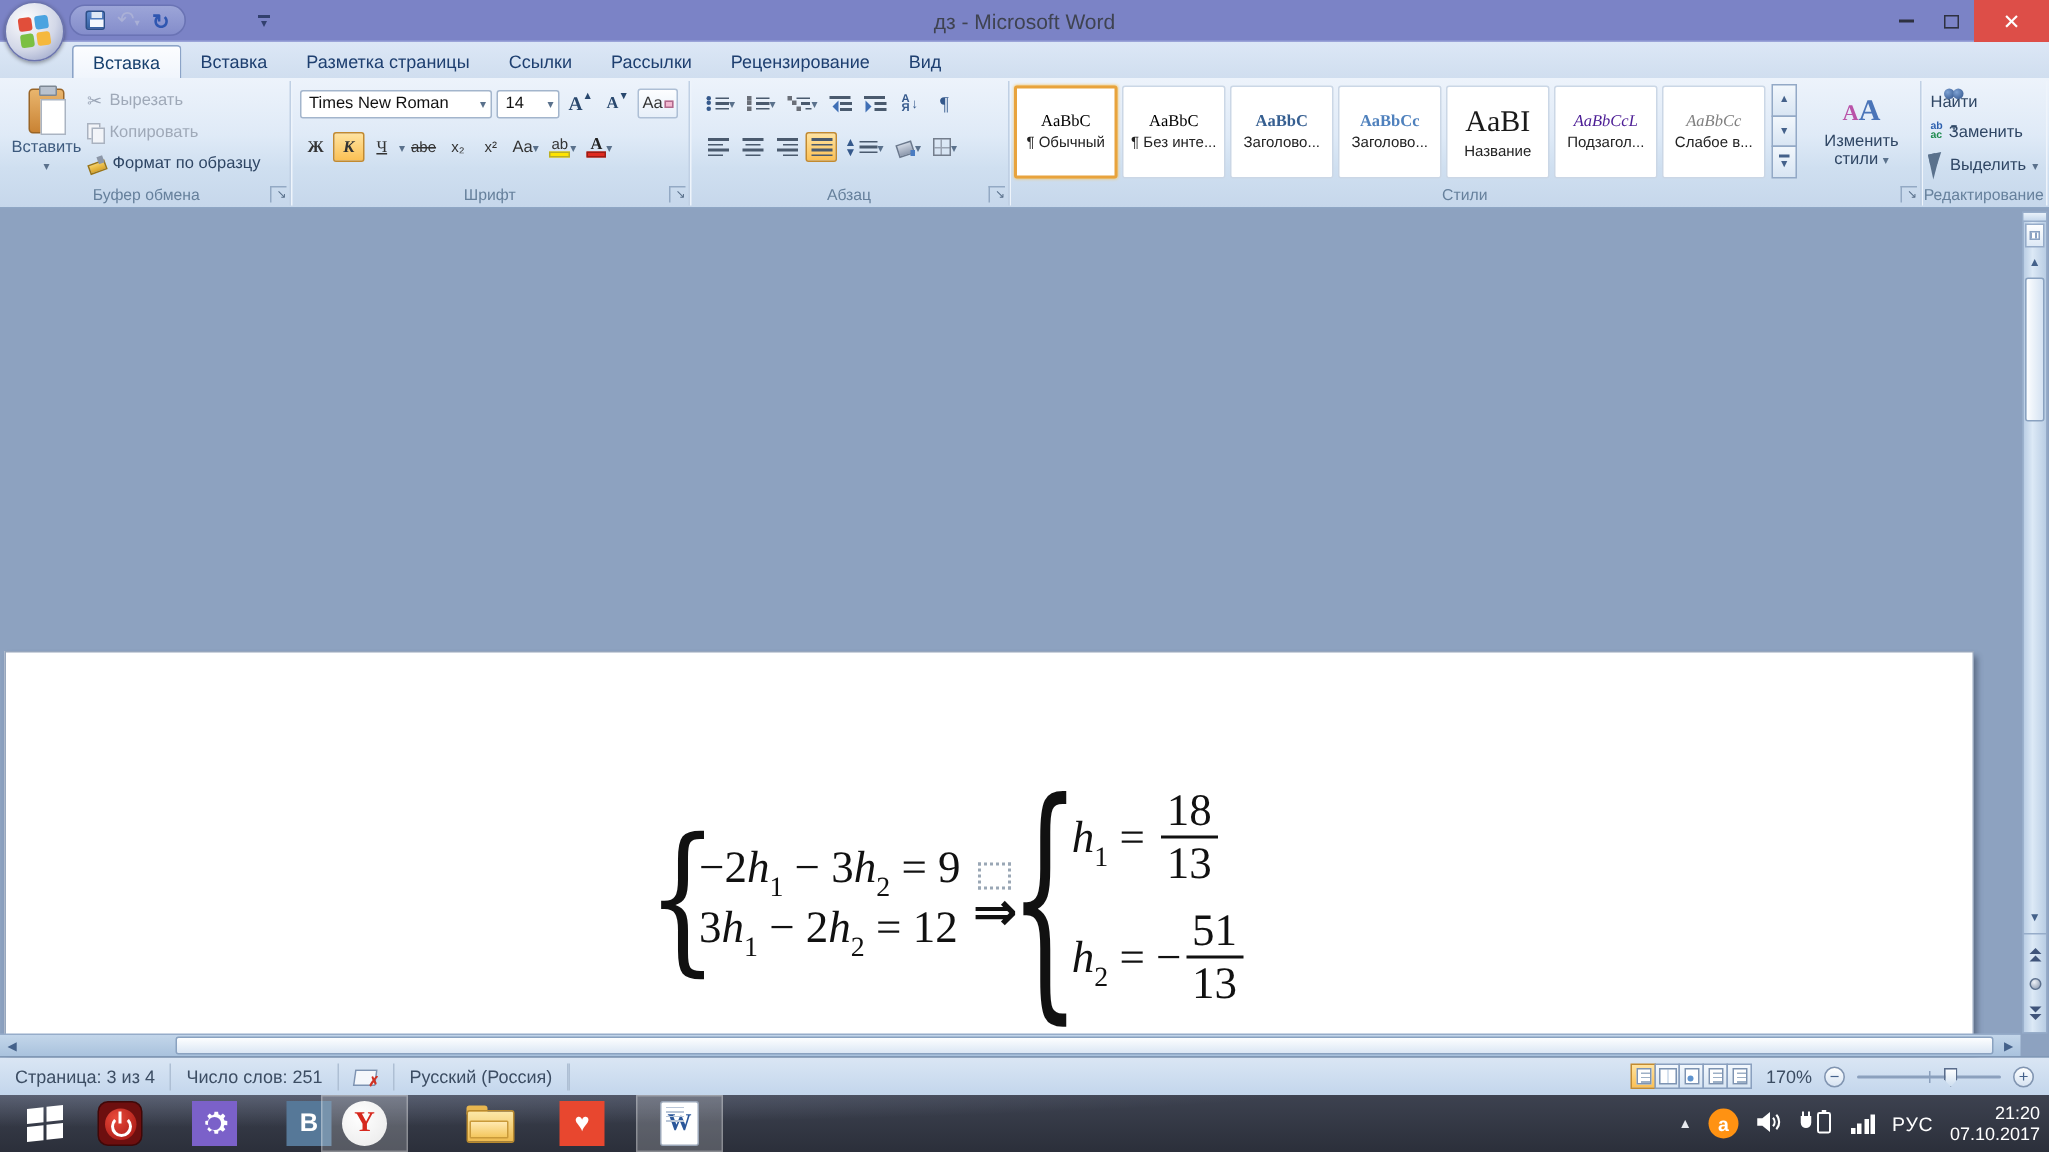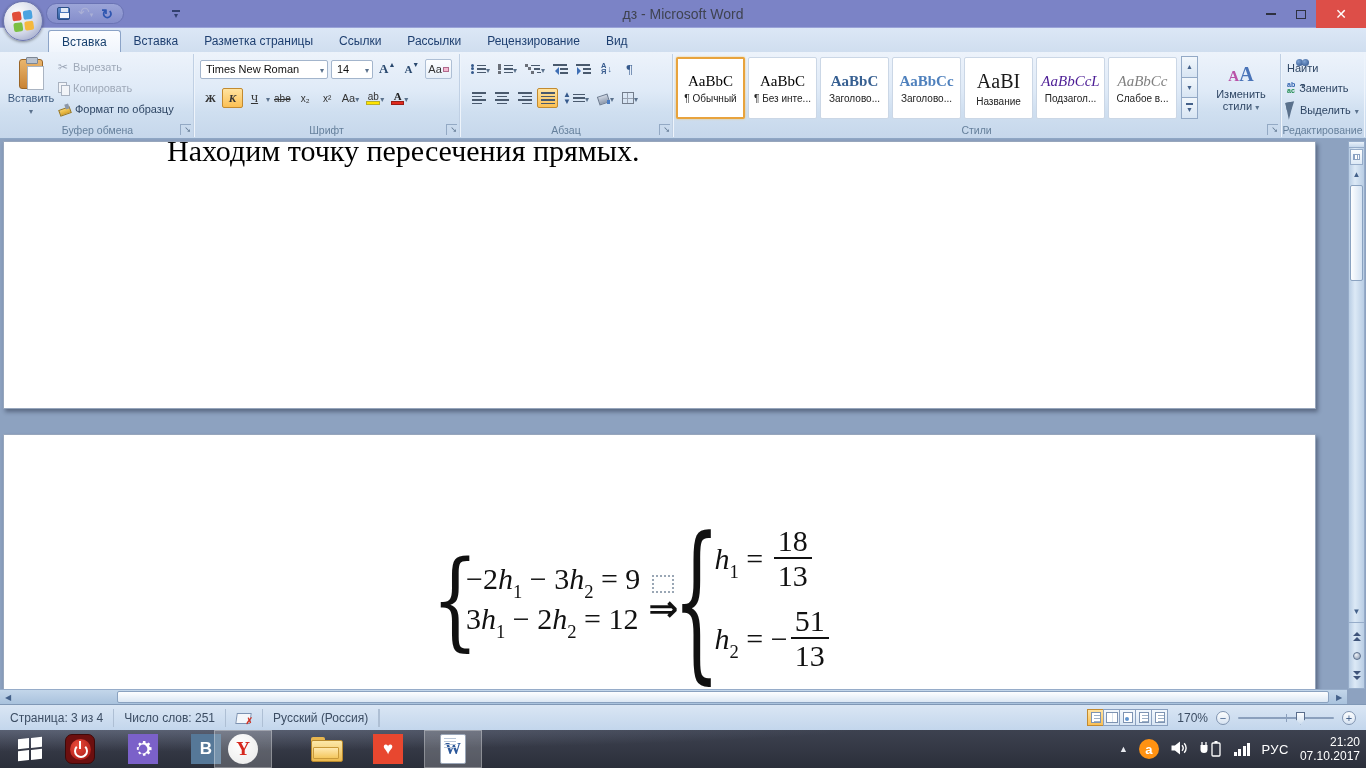--- a/index.html
+++ b/index.html
@@ -126,21 +126,21 @@
   .border-ico{width:12px;height:12px;border:1px solid #737d8c;position:relative;background:
     linear-gradient(#9aa3b2,#9aa3b2) center/12px 1px no-repeat,
     linear-gradient(#9aa3b2,#9aa3b2) center/1px 12px no-repeat;}
 
   
   .g-styles{left:673px;width:608px;}
   .cards{position:absolute;left:3px;top:3px;display:flex;}
   .card{width:69px;height:62px;background:#fff;border:1px solid #cbd7e6;border-radius:2px;margin-right:3px;
     display:flex;flex-direction:column;align-items:center;justify-content:center;gap:3px;}
   .card.selected{border:2px solid #eea padding:0;border:2px solid #e8a33d;box-shadow:0 0 2px #f3c463;}
-  .card .sample{font-family:"Liberation Serif",serif;font-size:15px;color:#000;white-space:nowrap;}
+  .card .sample{font-family:"Liberation Serif",serif;font-size:11px;color:#000;white-space:nowrap;}
   .card .cap{font-size:10px;color:#222;white-space:nowrap;}
   .card.c-h1 .sample{color:#365f91;font-weight:bold;}
   .card.c-h2 .sample{color:#4f81bd;font-weight:bold;}
   .card.c-title .sample{font-size:20px;color:#1a1a1a;}
   .card.c-sub .sample{color:#4c1d95;font-style:italic;}
   .card.c-weak .sample{color:#808080;font-style:italic;}
   .gal-scroll{position:absolute;left:508px;top:3px;width:17px;height:62px;display:flex;flex-direction:column;}
   .gal-btn{flex:1;border:1px solid #93a9c6;margin-top:-1px;background:linear-gradient(#f2f7fc,#d8e5f3);
     display:flex;align-items:center;justify-content:center;font-size:7px;color:#44618a;flex-direction:column;}
   .gal-btn .bar{width:7px;height:1.5px;background:#44618a;margin-bottom:1px;}
@@ -570,23 +570,20 @@
         <span>Выделить</span>
           <span class="dd"></span>
       </div>
       <div class="grp-label">
           <span>Редактирование</span>
         </div>
     </div>
   </div>
 
   <div class="docarea">
-    <div class="page page1">
-      <div class="doc-heading">Находим точку пересечения прямых.</div>
-    </div>
     <div class="page page2">
       <div class="equation">
         <span class="brace brace-left">{</span>
         <span class="eq-left">
           <span class="eq-line"><span>−2</span><span class="it">h</span><sub>1</sub><span> − 3</span><span class="it">h</span><sub>2</sub><span> = 9</span></span>
           <span class="eq-line"><span>3</span><span class="it">h</span><sub>1</sub><span> − 2</span><span class="it">h</span><sub>2</sub><span> = 12</span></span>
         </span>
         <span class="eq-mid">
           <span class="eq-placeholder"></span>
           <span class="eq-arrow">⇒</span>

